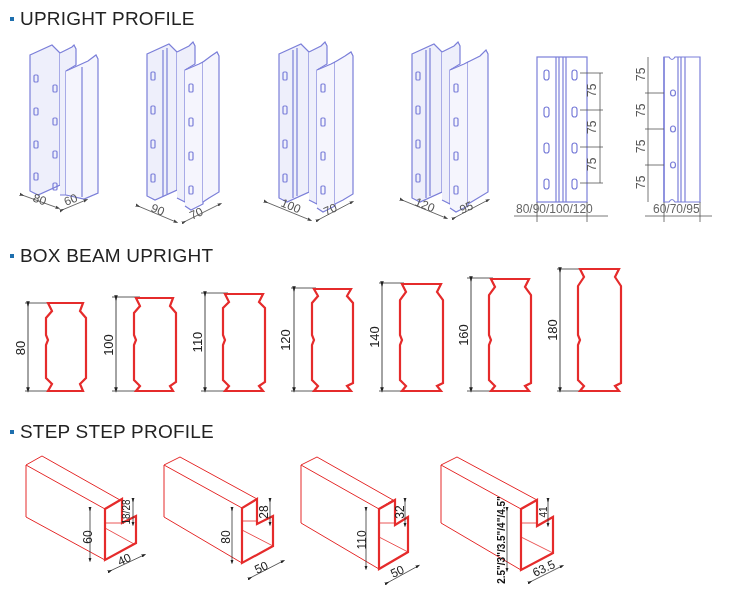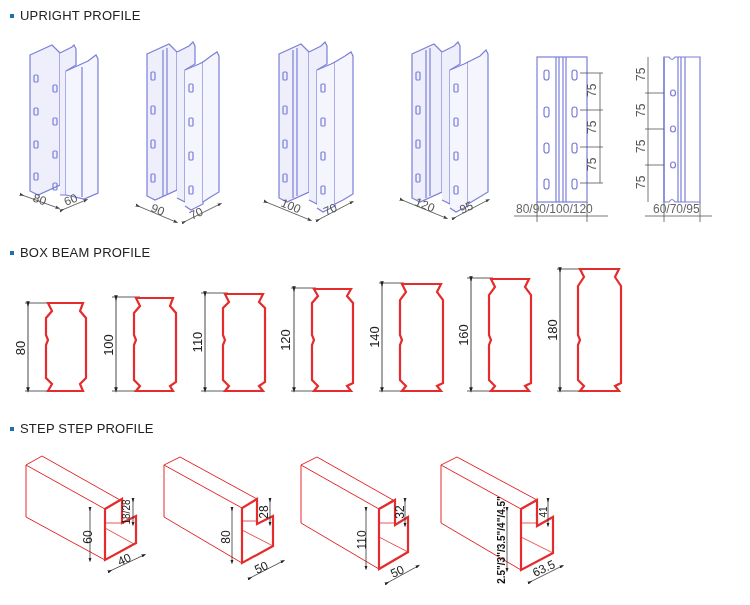--- a/index.html
+++ b/index.html
@@ -1,33 +1,33 @@
 <!DOCTYPE html>
 <html><head>
 <meta charset="utf-8">
 <style>
   html, body { margin:0; padding:0; background:#ffffff; }
   body { width:750px; height:605px; position:relative; overflow:hidden;
          font-family:"Liberation Sans", sans-serif; }
   .section-title { position:absolute; left:10px; display:flex; align-items:center;
-                   font-size:13px; color:#222; letter-spacing:0.2px;text-align:center; }
+                   font-size:19px; color:#222; letter-spacing:0.2px;text-align:center; }
   .bullet { width:4px; height:4px; background:#1e6fae; margin-right:6px; display:inline-block; }
   svg { position:absolute; left:0; top:0; overflow:visible; }
   .dimtext { font-family:"Liberation Sans", sans-serif; font-size:12px; }
 </style>
 </head>
 <body>
 
 <div class="section-title" style="top:8px;">
   <span class="bullet"></span>
   <span>UPRIGHT PROFILE</span>
 </div>
 <div class="section-title" style="top:245px;">
   <span class="bullet"></span>
-  <span>BOX BEAM PROFILE</span>
+  <span>BOX BEAM UPRIGHT</span>
 </div>
 <div class="section-title" style="top:421px;">
   <span class="bullet"></span>
   <span>STEP STEP PROFILE</span>
 </div>
 
 <svg width="750" height="605">
   <defs>
     <marker id="arr" markerWidth="6" markerHeight="6" refX="3" refY="3" orient="auto">
       <path d="M0,1 L6,3 L0,5 z" fill="#444"></path>

